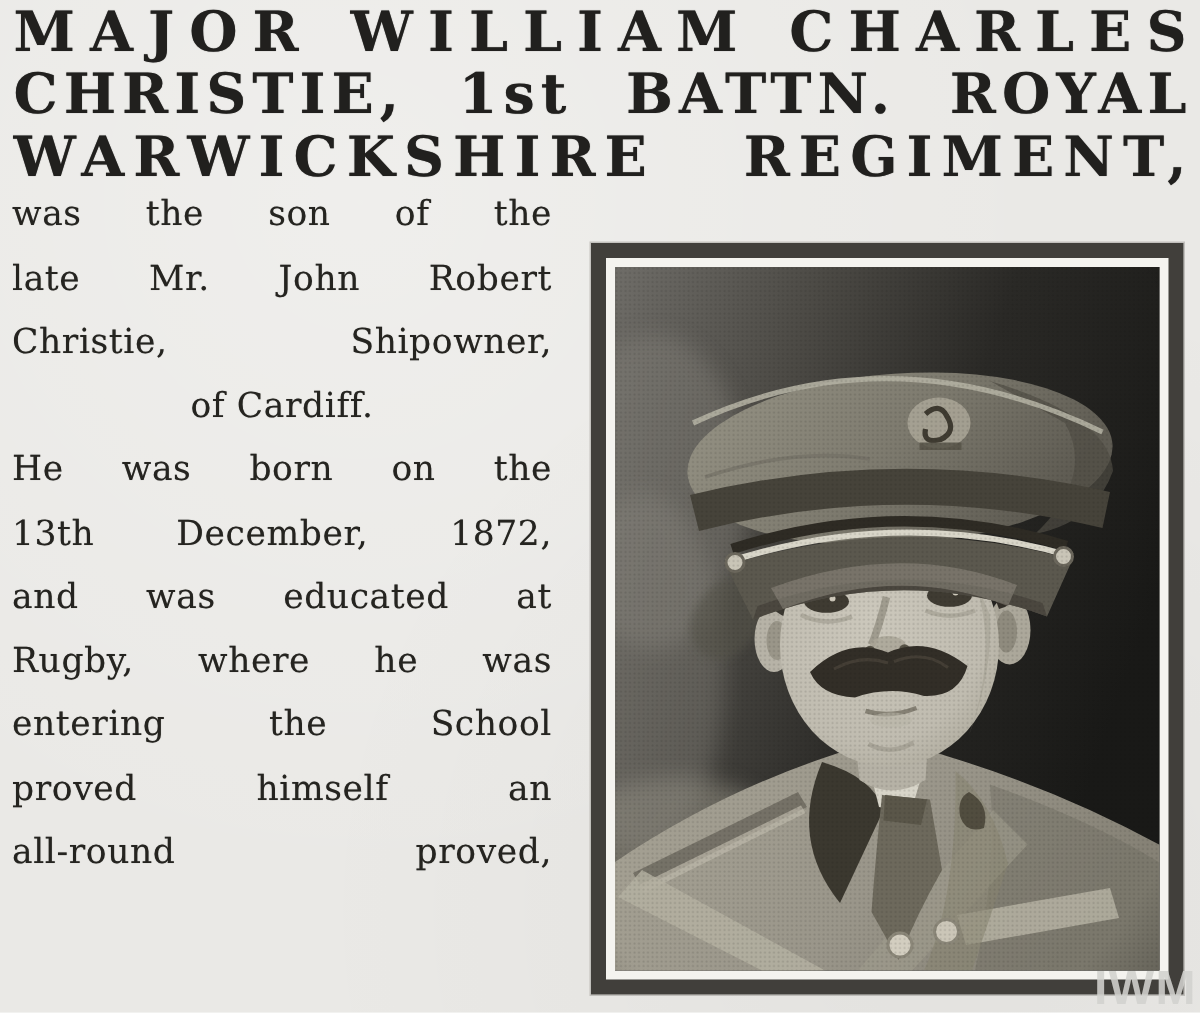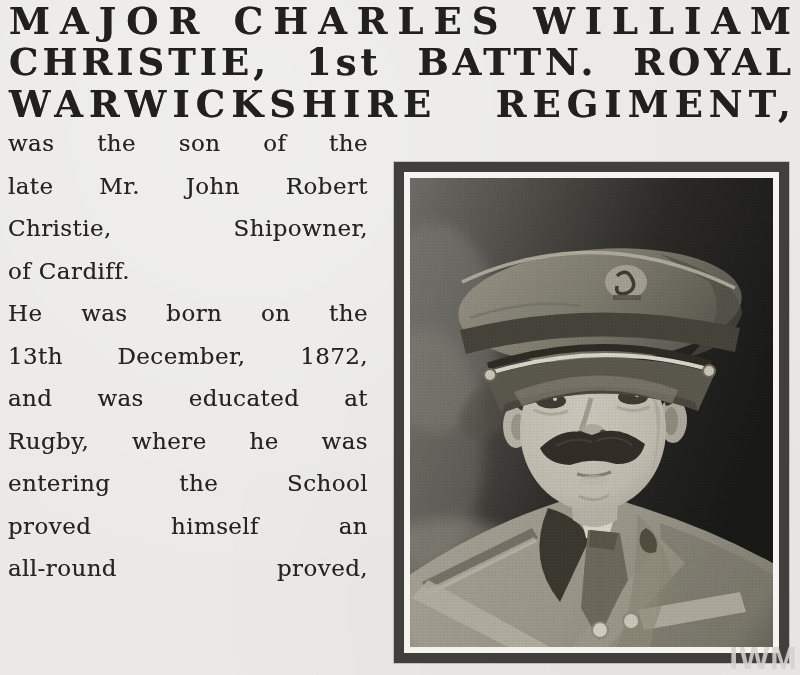--- a/index.html
+++ b/index.html
@@ -24,21 +24,21 @@
   .hl2 { letter-spacing:4px;  } .hl2 .hw { margin-right:-4px;  }
   .hl3 { letter-spacing:6px;  } .hl3 .hw { margin-right:-6px;  }
   
   .bodycol {
     position:absolute; left:8px; top:122px; width:360px;
     font-size:23px; line-height:42.5px; color:#252420;
     letter-spacing:.4px;
     text-shadow:0 0 .5px rgba(30,30,26,.45);
   }
   .jline { text-align:justify; text-align-last:justify; height:42.5px; overflow:hidden; }
-  .pline { text-align:left; height:42.5px; overflow:hidden; }
+  .pline { text-align:center; height:42.5px; overflow:hidden; }
   
   .photo-frame {
     position:absolute; left:394px; top:162px; width:395px; height:501px;
     box-sizing:border-box;
     border:10px solid #413f3b;
     background:#f4f3ef;
     padding:6px;
     box-shadow:0 0 0 1px rgba(120,118,112,.35);
   }
   .photo-mat { width:100%; height:100%; background:#23221f; }
@@ -52,22 +52,22 @@
   }
 </style>
 </head>
 <body>
 
 <div class="page">
 
   <div class="header">
     <div class="hline hl1">
       <span class="hw">MAJOR</span>
+      <span class="hw">WILLIAM</span>
       <span class="hw">CHARLES</span>
-      <span class="hw">WILLIAM</span>
     </div>
     <div class="hline hl2">
       <span class="hw">CHRISTIE,</span>
       <span class="hw">1st</span>
       <span class="hw">BATTN.</span>
       <span class="hw">ROYAL</span>
     </div>
     <div class="hline hl3">
       <span class="hw">WARWICKSHIRE</span>
       <span class="hw">REGIMENT,</span>

